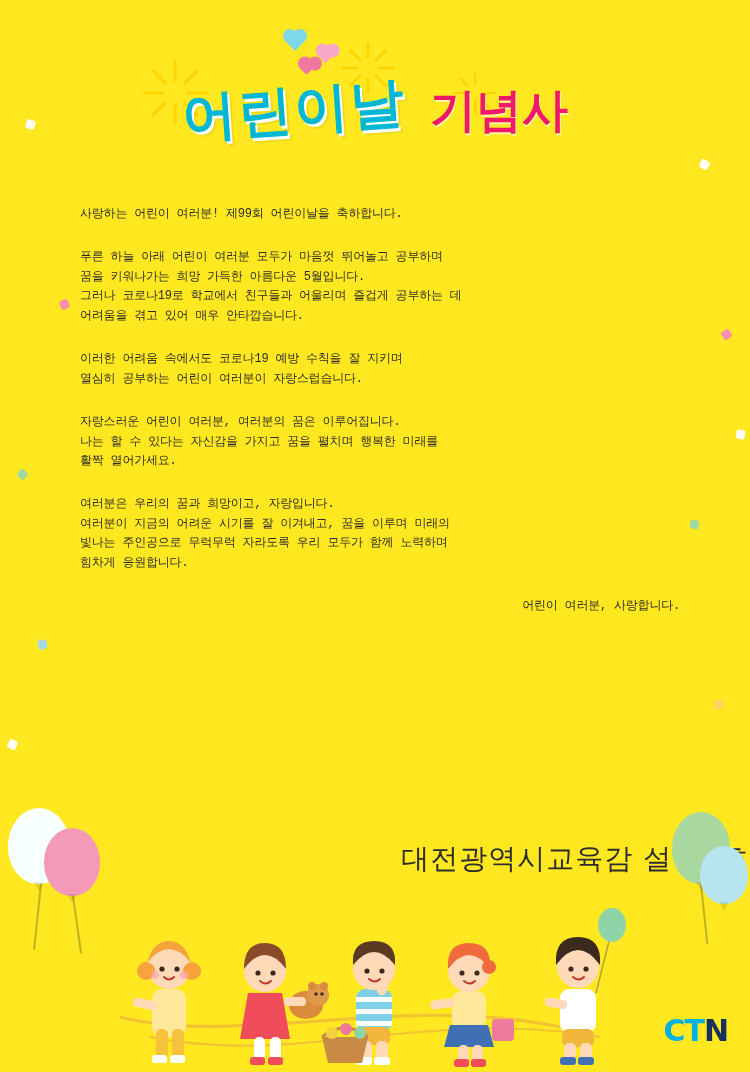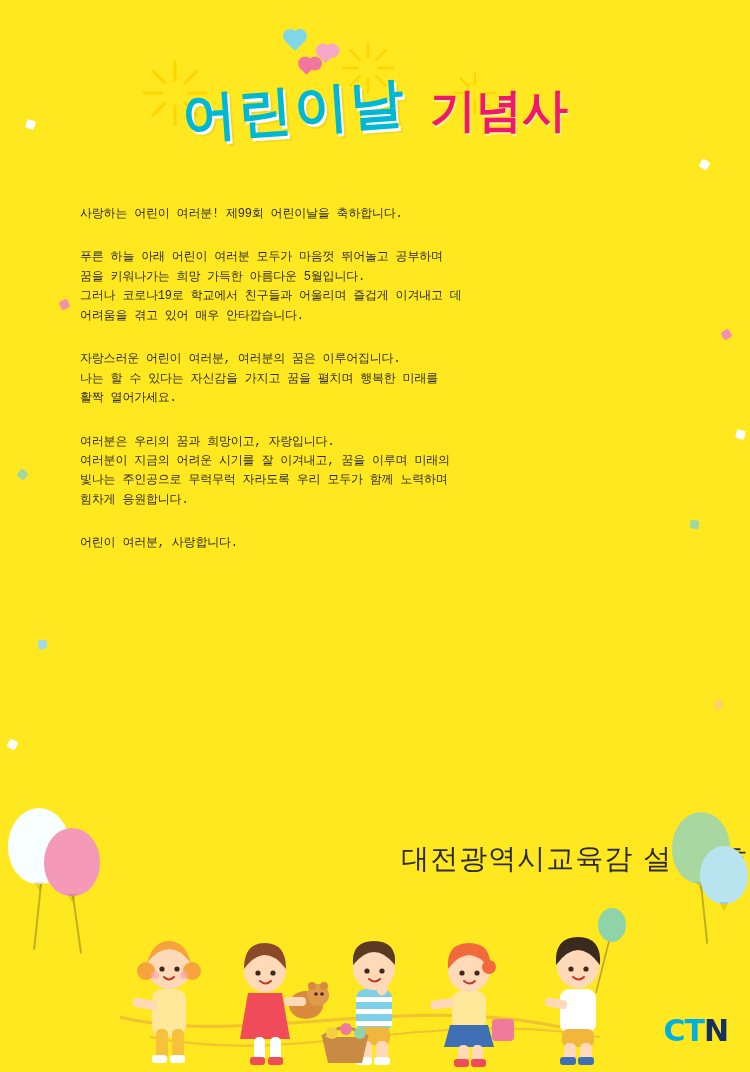--- a/index.html
+++ b/index.html
@@ -72,21 +72,21 @@
     top: 205px;
     left: 80px;
     width: 600px;
     color: #2c2c2c;
     font-family: Liberation Mono, monospace;
     font-size: 12px;
     line-height: 1.62;
     letter-spacing: -0.2px;
   }
   .para { margin: 0 0 24px 0; white-space: pre-line; }
-  .para:last-child { margin-bottom: 0; }
+  .para:last-child { margin-bottom: 0; text-align: right; }
 
   .signature {
     position: absolute;
     top: 840px;
     left: 0; right: 0;
     text-align: right;
     font-family: "DejaVu Sans", sans-serif;
     font-size: 28px;
     color: #2c2c2c;
     letter-spacing: 1px;
@@ -190,22 +190,24 @@
 </div>
 
 <div class="title-wrap">
   <span class="title-main">어린이날</span><span class="title-sub">기념사</span>
 </div>
 
 <div class="letter">
   <p class="para">사랑하는 어린이 여러분! 제99회 어린이날을 축하합니다.</p>
   <p class="para">푸른 하늘 아래 어린이 여러분 모두가 마음껏 뛰어놀고 공부하며
 꿈을 키워나가는 희망 가득한 아름다운 5월입니다.
-그러나 코로나19로 학교에서 친구들과 어울리며 즐겁게 이겨내고 데
+그러나 코로나19로 학교에서 친구들과 어울리며 즐겁게 공부하는 데
 어려움을 겪고 있어 매우 안타깝습니다.</p>
+  <p class="para">이러한 어려움 속에서도 코로나19 예방 수칙을 잘 지키며
+열심히 공부하는 어린이 여러분이 자랑스럽습니다.</p>
   <p class="para">자랑스러운 어린이 여러분, 여러분의 꿈은 이루어집니다.
 나는 할 수 있다는 자신감을 가지고 꿈을 펼치며 행복한 미래를
 활짝 열어가세요.</p>
   <p class="para">여러분은 우리의 꿈과 희망이고, 자랑입니다.
 여러분이 지금의 어려운 시기를 잘 이겨내고, 꿈을 이루며 미래의
 빛나는 주인공으로 무럭무럭 자라도록 우리 모두가 함께 노력하며
 힘차게 응원합니다.</p>
   <p class="para">어린이 여러분, 사랑합니다.</p>
 </div>
 

